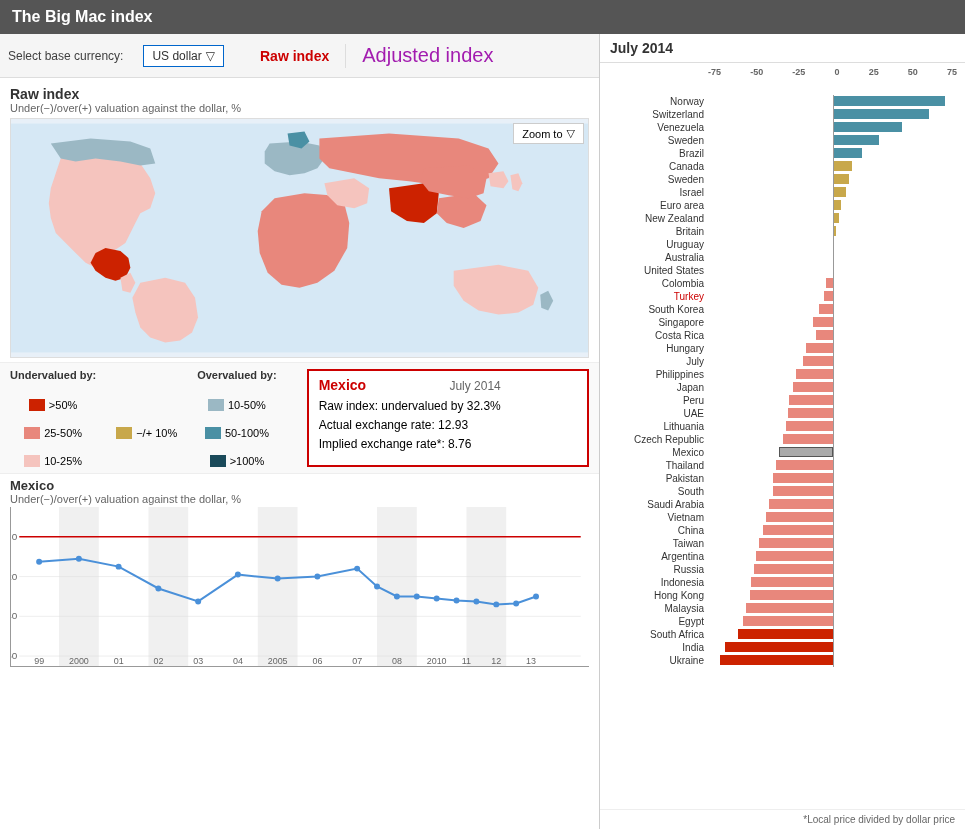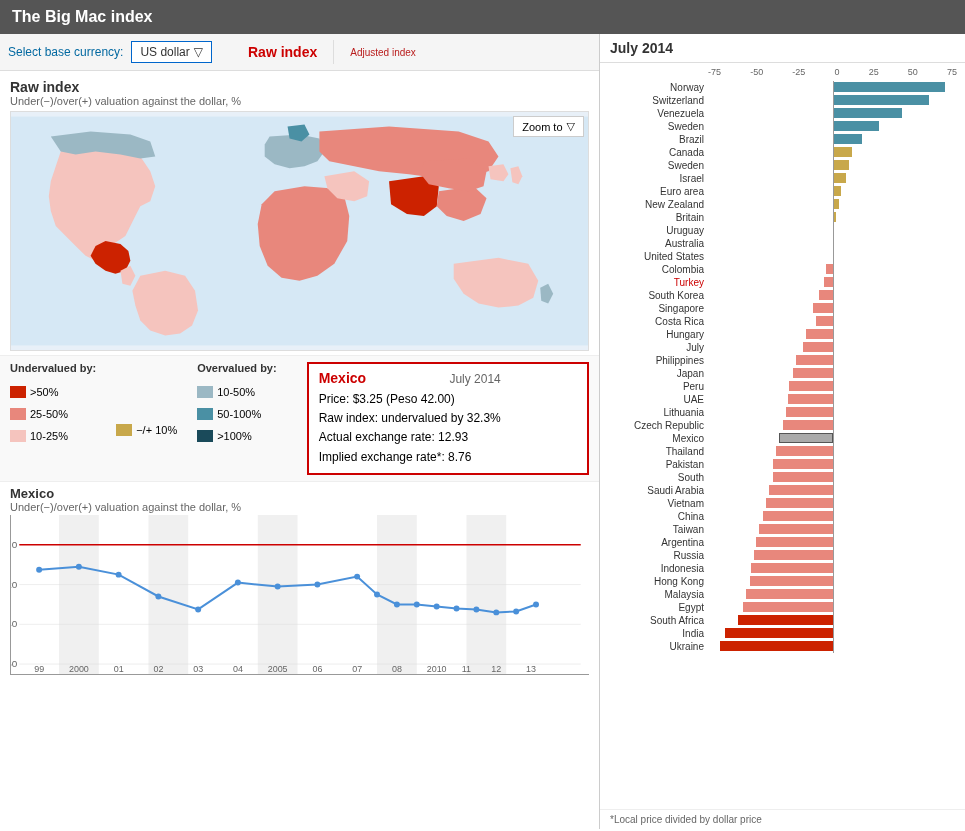--- a/index.html
+++ b/index.html
@@ -5,33 +5,33 @@
     * { box-sizing: border-box; margin: 0; padding: 0; }
     body { font-family: Arial, sans-serif; font-size: 12px; background: #fff; width: 965px; height: 831px; overflow: hidden; }
     
     .header { background: #555; color: #fff; padding: 8px 12px; font-size: 16px; font-weight: bold; }
     
     .main-container { display: flex; width: 965px; height: calc(831px - 36px); }
     
     .left-panel { width: 600px; border-right: 1px solid #ccc; display: flex; flex-direction: column; }
     
     .tab-bar { display: flex; align-items: center; padding: 6px 8px; border-bottom: 1px solid #ddd; background: #f5f5f5; }
-    .currency-label { color: #0369a1; font-size: 12px; margin-right: 8px; }
+    .currency-label { color: #404040; font-size: 12px; margin-right: 20px; }
     .currency-select { border: 1px solid #0066cc; padding: 3px 8px; color: #333; background: #fff; display: flex; align-items: center; gap: 4px; margin-right: 20px; }
     .tab-raw { color: #cc0000; font-weight: bold; font-size: 14px; padding: 4px 16px; border-right: 1px solid #ddd; cursor: pointer; }
-    .tab-adjusted { color: #b91c1c; font-size: 10px; padding: 4px 16px; cursor: pointer; }
+    .tab-adjusted { color: #a21caf; font-size: 20px; padding: 4px 16px; cursor: pointer; }
     
     .map-section { padding: 8px 10px 4px; flex-shrink: 0; }
     .section-title { font-size: 14px; font-weight: bold; color: #333; }
     .section-subtitle { font-size: 11px; color: #666; margin-bottom: 4px; }
     .map-container { position: relative; height: 240px; background: #e8f0f8; border: 1px solid #ddd; overflow: hidden; }
     .zoom-btn { position: absolute; top: 4px; right: 4px; border: 1px solid #ccc; padding: 3px 8px; background: #fff; font-size: 11px; cursor: pointer; display: flex; align-items: center; gap: 4px; z-index: 10; }
     
     .legend-section { display: flex; padding: 6px 10px; gap: 20px; background: #f9f9f9; border-top: 1px solid #eee; border-bottom: 1px solid #eee; }
-    .legend-col { display: flex; flex-direction: column; gap: 10px; }
+    .legend-col { display: flex; flex-direction: column; gap: 16px; align-items: center; }
     .legend-title { font-size: 11px; color: #333; font-weight: bold; margin-bottom: 2px; }
     .legend-item { display: flex; align-items: center; gap: 4px; font-size: 11px; }
     .legend-swatch { width: 16px; height: 12px; display: inline-block; }
     
     .info-box { margin: 4px 10px; border: 2px solid #cc0000; padding: 6px 10px; background: #fff; display: flex; gap: 20px; }
     .info-country { font-size: 14px; font-weight: bold; color: #cc0000; }
     .info-date { font-size: 12px; color: #666; align-self: flex-end; }
     .info-details { font-size: 12px; line-height: 1.6; }
     
     .chart-section { padding: 4px 10px 4px; flex: 1; }
@@ -53,21 +53,21 @@
     .bar-label.red { color: #cc0000; }
     .bar-area { flex: 1; position: relative; display: flex; align-items: center; height: 100%; }
     .zero-line { position: absolute; left: 50%; width: 1px; background: #999; height: 100%; z-index: 1; top: 0; }
     .bar { height: 10px; position: absolute; }
     .bar.positive { background: #4a90a4; left: 50%; }
     .bar.negative { background: #e8877c; right: 50%; }
     .bar.negative.dark { background: #cc2200; }
     .bar.positive.gold { background: #c8a84b; }
     .bar.highlight { background: #999; border: 1px solid #333; }
     
-    .right-footer { padding: 4px 10px; font-size: 10px; color: #666; border-top: 1px solid #eee; }
+    .right-footer { padding: 4px 10px; font-size: 10px; color: #666; text-align: right; border-top: 1px solid #eee; }
     
     
     .world-map { width: 100%; height: 100%; }
   </style>
 </head>
 <body>
 
 <div>
 
   <div class="header">
@@ -176,21 +176,20 @@
           </div>
         </div>
 
         <div class="info-box" style="flex:1; margin:0 0 0 10px;">
           <div>
             <div style="display:flex; justify-content:space-between; margin-bottom:4px;">
               <span class="info-country">Mexico</span>
               <span class="info-date">July 2014</span>
             </div>
             <div class="info-details">
-              <div>Price: $3.25 (Peso 42.00)</div>
               <div>Raw index: undervalued by 32.3%</div>
               <div>Actual exchange rate: 12.93</div>
               <div>Implied exchange rate*: 8.76</div>
             </div>
           </div>
         </div>
       </div>
 
       <div class="chart-section">
         <div class="chart-country">Mexico</div>
@@ -256,21 +255,21 @@
         </div>
       </div>
 
     </div>
 
     <div class="right-panel">
       <div class="right-header">
         <span class="right-title">July 2014</span>
       </div>
       <div class="chart-right">
-        <div style="margin-bottom:4px;">
+        <div style="margin-bottom:18px;font-weight:bold;">
           <div style="display:flex; margin-left:100px; font-size:9px; color:#666; justify-content:space-between;">
             <span>-75</span>
             <span>-50</span>
             <span>-25</span>
             <span>0</span>
             <span>25</span>
             <span>50</span>
             <span>75</span>
           </div>
         </div>

